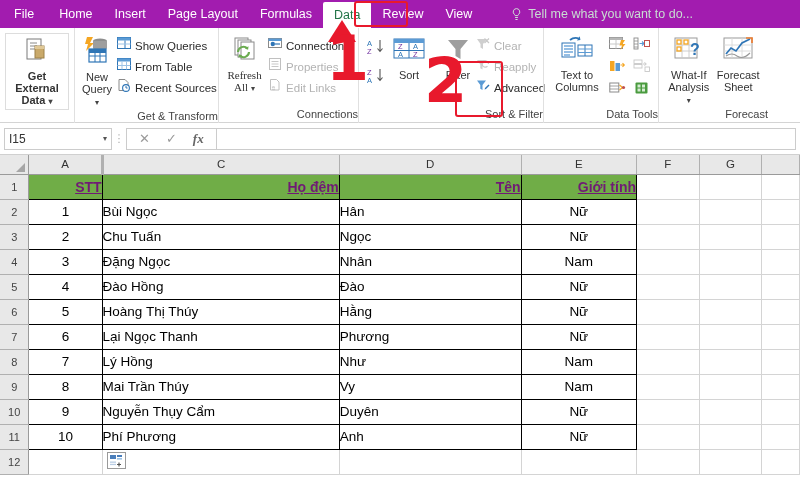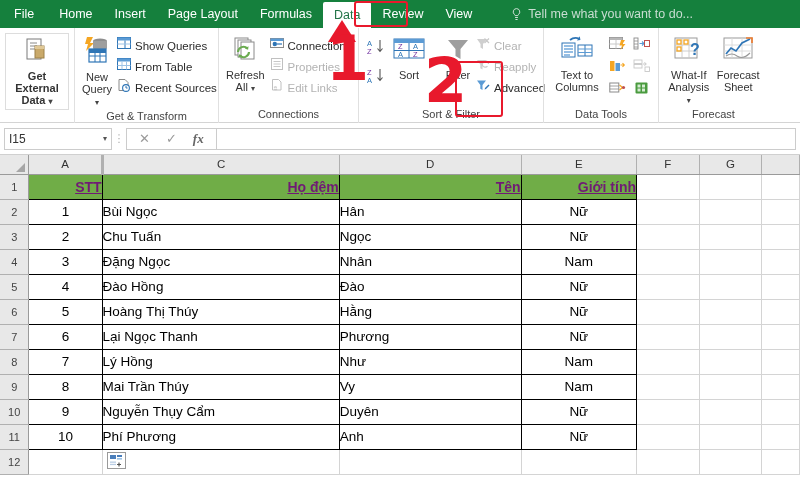--- a/index.html
+++ b/index.html
@@ -7,21 +7,21 @@
   body {
     width:800px; height:500px;
     font-family:"Liberation Sans", sans-serif;
     background:#fff; overflow:hidden;
     position:relative;
     -webkit-font-smoothing:antialiased;
   }
 
   
   #tab-bar {
-    height:28px; background:#15803d;
+    height:28px; background:#a21caf;
     display:flex; align-items:stretch;
     position:relative;
   }
   .tab {
     display:flex; align-items:center; justify-content:center;
     padding:12px 11px; color:#fff; font-size:12.5px;
     white-space:nowrap; position:relative;
     cursor:default;
   }
   .tab.file { padding:0 14px; }
@@ -42,21 +42,21 @@
     display:flex; position:relative;
   }
   .group {
     display:flex; flex-direction:column;
     position:relative; height:95px;
     padding-top:3px;
   }
   .group + .group { border-left:1px solid #e0e0e0; }
   .group-body { flex:1; display:flex; align-items:flex-start; padding:2px 5px 0 5px; }
   .group-title {
-    text-align:center; font-size:11px; color:#444;
+    text-align:right; font-size:11px; color:#444;
     padding-bottom:3px; line-height:12px;
   }
 
   
   .big-btn {
     display:flex; flex-direction:column; align-items:center;
     width:60px; padding:3px 2px; font-size:11px; color:#333;
     line-height:12px; text-align:center; cursor:default;
   }
   .big-btn .ic { margin-bottom:3px; }
@@ -267,21 +267,21 @@
           </span>
           <span>Recent Sources</span>
         </div>
       </div>
     </div>
     <div class="group-title">Get &amp; Transform</div>
   </div>
 
   <div class="group" style="width:140px;">
     <div class="group-body">
-      <div class="big-btn" style="width:52px;">
+      <div class="big-btn" style="width:52px;font-family:Liberation Serif, serif;">
         <span class="ic">
           <svg width="28" height="28" viewBox="0 0 28 28">
             <rect x="4" y="2" width="13" height="17" fill="#fff" stroke="#8a8a8a" stroke-width="1"></rect>
             <rect x="7" y="4" width="13" height="17" fill="#fff" stroke="#8a8a8a" stroke-width="1"></rect>
             <rect x="10" y="6" width="13" height="17" fill="#fff" stroke="#8a8a8a" stroke-width="1"></rect>
             <path d="M7 16 a5.5 5.5 0 019.4-3.6" fill="none" stroke="#6aab4f" stroke-width="2.1"></path>
             <path d="M17.5 10.2 l-0.4 3.6 l-3.3-1.4 z" fill="#6aab4f"></path>
             <path d="M18 16 a5.5 5.5 0 01-9.4 3.6" fill="none" stroke="#6aab4f" stroke-width="2.1"></path>
             <path d="M7.5 21.8 l0.4-3.6 l3.3 1.4 z" fill="#6aab4f"></path>
           </svg>

